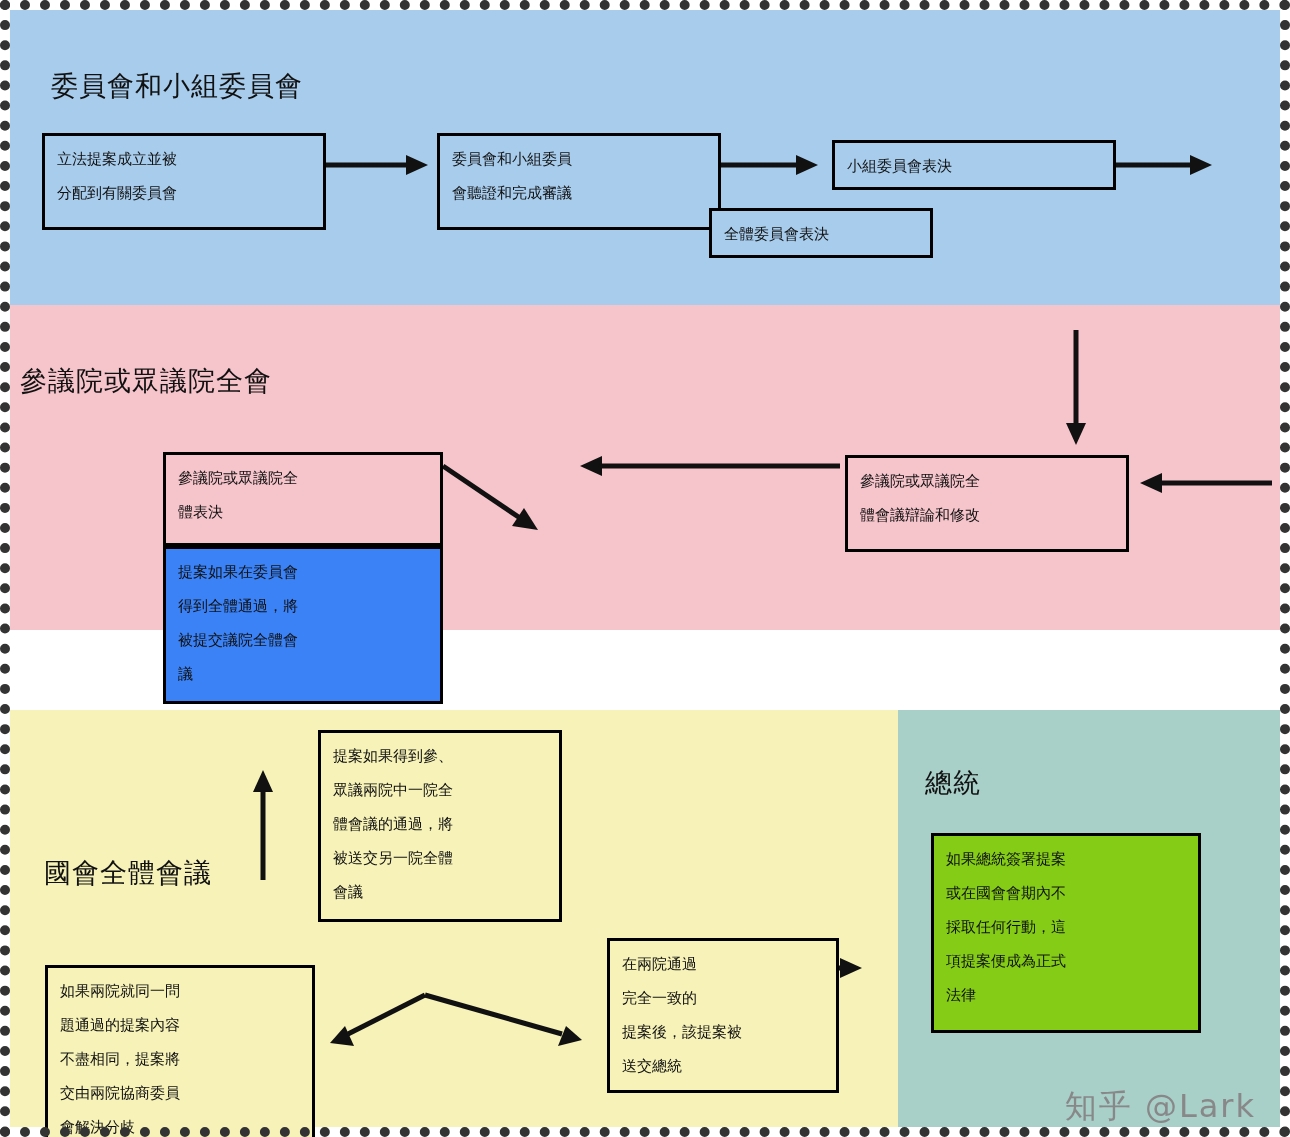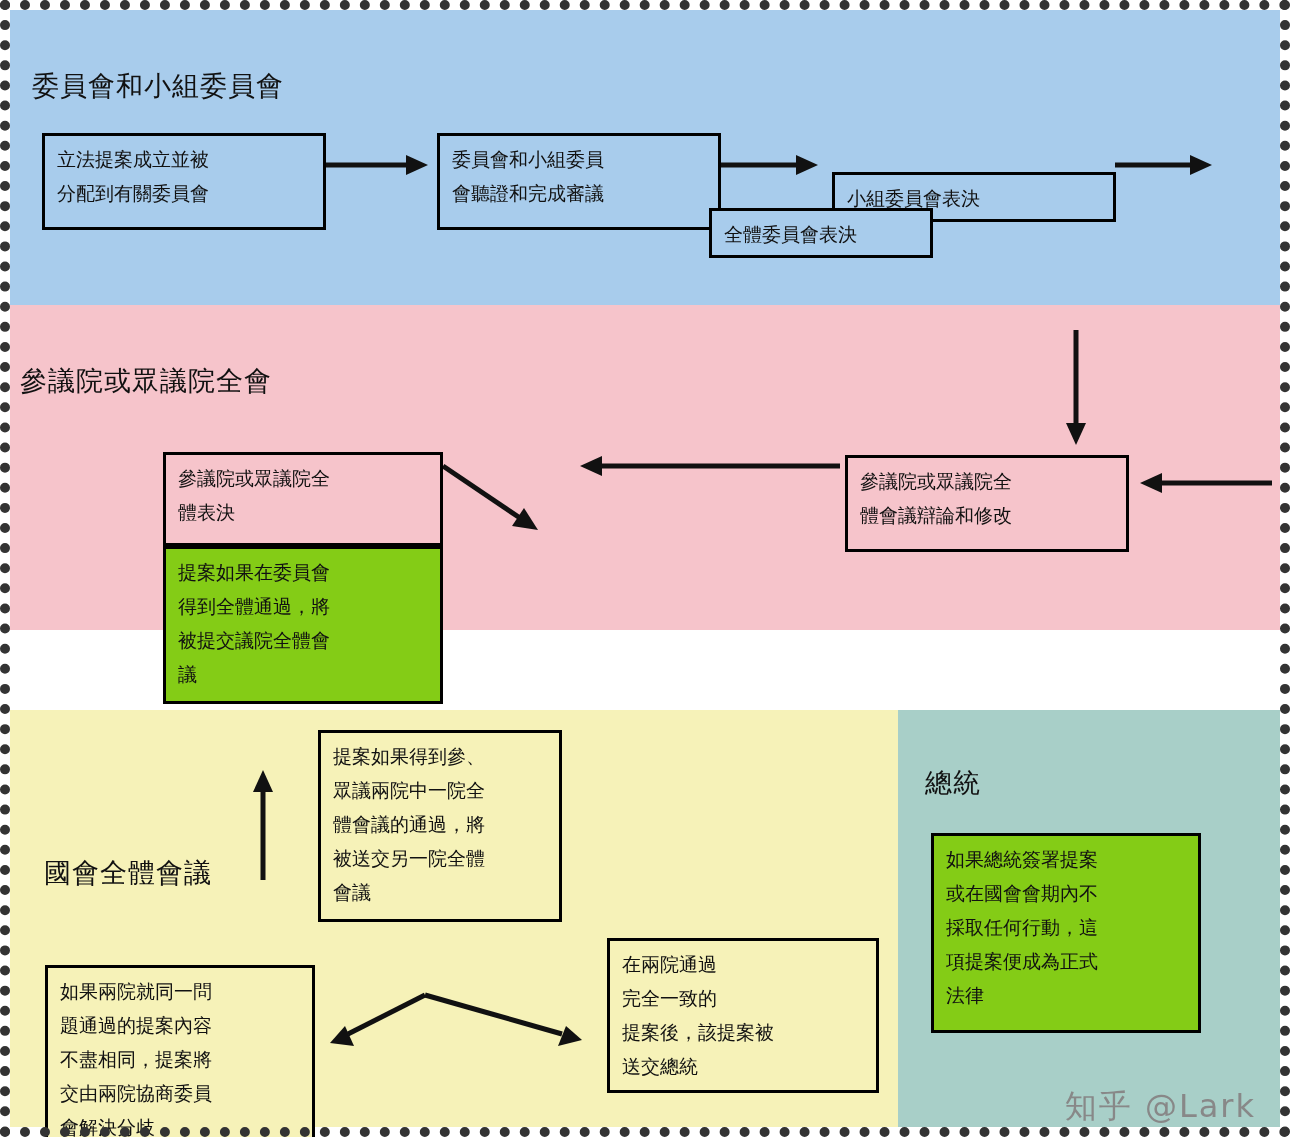--- a/index.html
+++ b/index.html
@@ -43,28 +43,28 @@
     color: #111111;
     letter-spacing: 1px;
     white-space: nowrap;
   }
 
   .node {
     position: absolute;
     box-sizing: border-box;
     border: 3px solid #000000;
     color: #111111;
-    font-size: 19px;
+    font-size: 15px;
     line-height: 34px;
     padding: 6px 10px 17px 12px;
     white-space: pre-wrap;
   }
   .node.blue  { background: #a8ccec; }
   .node.pink  { background: #f6c4cb; }
-  .node.white { background: #84cc16; }
+  .node.white { background: #3b82f6; }
   .node.yellow{ background: #f6f2b8; }
   .node.teal  { background: #84cc16; }
 
   .arrow-svg {
     position: absolute;
     overflow: visible;
     pointer-events: none;
   }
   .arrow-svg line, .arrow-svg path {
     stroke: #111111;
@@ -87,21 +87,21 @@
 <body>
 
 <div id="page">
 
   <div class="band band-committee"></div>
   <div class="band band-chamber"></div>
   <div class="band band-white"></div>
   <div class="band band-congress"></div>
   <div class="band band-president"></div>
 
-  <div class="band-title" style="left:32px; top:68px;text-align:right;">委員會和小組委員會</div>
+  <div class="band-title" style="left:51px; top:68px;text-align:right;">委員會和小組委員會</div>
   <div class="band-title" style="left:20px; top:363px;">參議院或眾議院全會</div>
   <div class="band-title" style="left:44px; top:855px;">國會全體會議</div>
   <div class="band-title" style="left:925px; top:765px;">總統</div>
 
   <svg class="arrow-svg" style="left:0; top:0; width:1290px; height:1137px;">
 
     <line x1="326" y1="165" x2="410" y2="165"></line>
     <polygon class="arrow-head" points="428,165 406,155 406,175"></polygon>
 
     <line x1="720" y1="165" x2="800" y2="165"></line>
@@ -133,21 +133,21 @@
     <line x1="748" y1="968" x2="842" y2="968"></line>
     <polygon class="arrow-head" points="862,968 840,958 840,978"></polygon>
   </svg>
 
   <div class="node blue" style="left:42px; top:133px; width:284px; height:97px;">立法提案成立並被
 分配到有關委員會</div>
 
   <div class="node blue" style="left:437px; top:133px; width:284px; height:97px;">委員會和小組委員
 會聽證和完成審議</div>
 
-  <div class="node blue" style="left:832px; top:140px; width:284px; height:50px;margin-top:32px;">小組委員會表決</div>
+  <div class="node blue" style="left:832px; top:140px; width:284px; height:50px;">小組委員會表決</div>
 
   <div class="node blue" style="left:709px; top:208px; width:224px; height:50px;">全體委員會表決</div>
 
   <div class="node pink" style="left:845px; top:455px; width:284px; height:97px;">參議院或眾議院全
 體會議辯論和修改</div>
 
   <div class="node pink" style="left:163px; top:452px; width:280px; height:94px;">參議院或眾議院全
 體表決</div>
 
   <div class="node white" style="left:163px; top:546px; width:280px; height:158px;">提案如果在委員會
@@ -160,21 +160,21 @@
 體會議的通過，將
 被送交另一院全體
 會議</div>
 
   <div class="node yellow" style="left:45px; top:925px; width:270px; height:200px;margin-top:40px;">如果兩院就同一問
 題通過的提案內容
 不盡相同，提案將
 交由兩院協商委員
 會解決分歧</div>
 
-  <div class="node yellow" style="left:607px; top:938px; width:272px; height:155px;">在兩院通過
+  <div class="node yellow" style="left:607px; top:938px; width:232px; height:155px;">在兩院通過
 完全一致的
 提案後，該提案被
 送交總統</div>
 
   <div class="node teal" style="left:931px; top:833px; width:270px; height:200px;">如果總統簽署提案
 或在國會會期內不
 採取任何行動，這
 項提案便成為正式
 法律</div>
 

